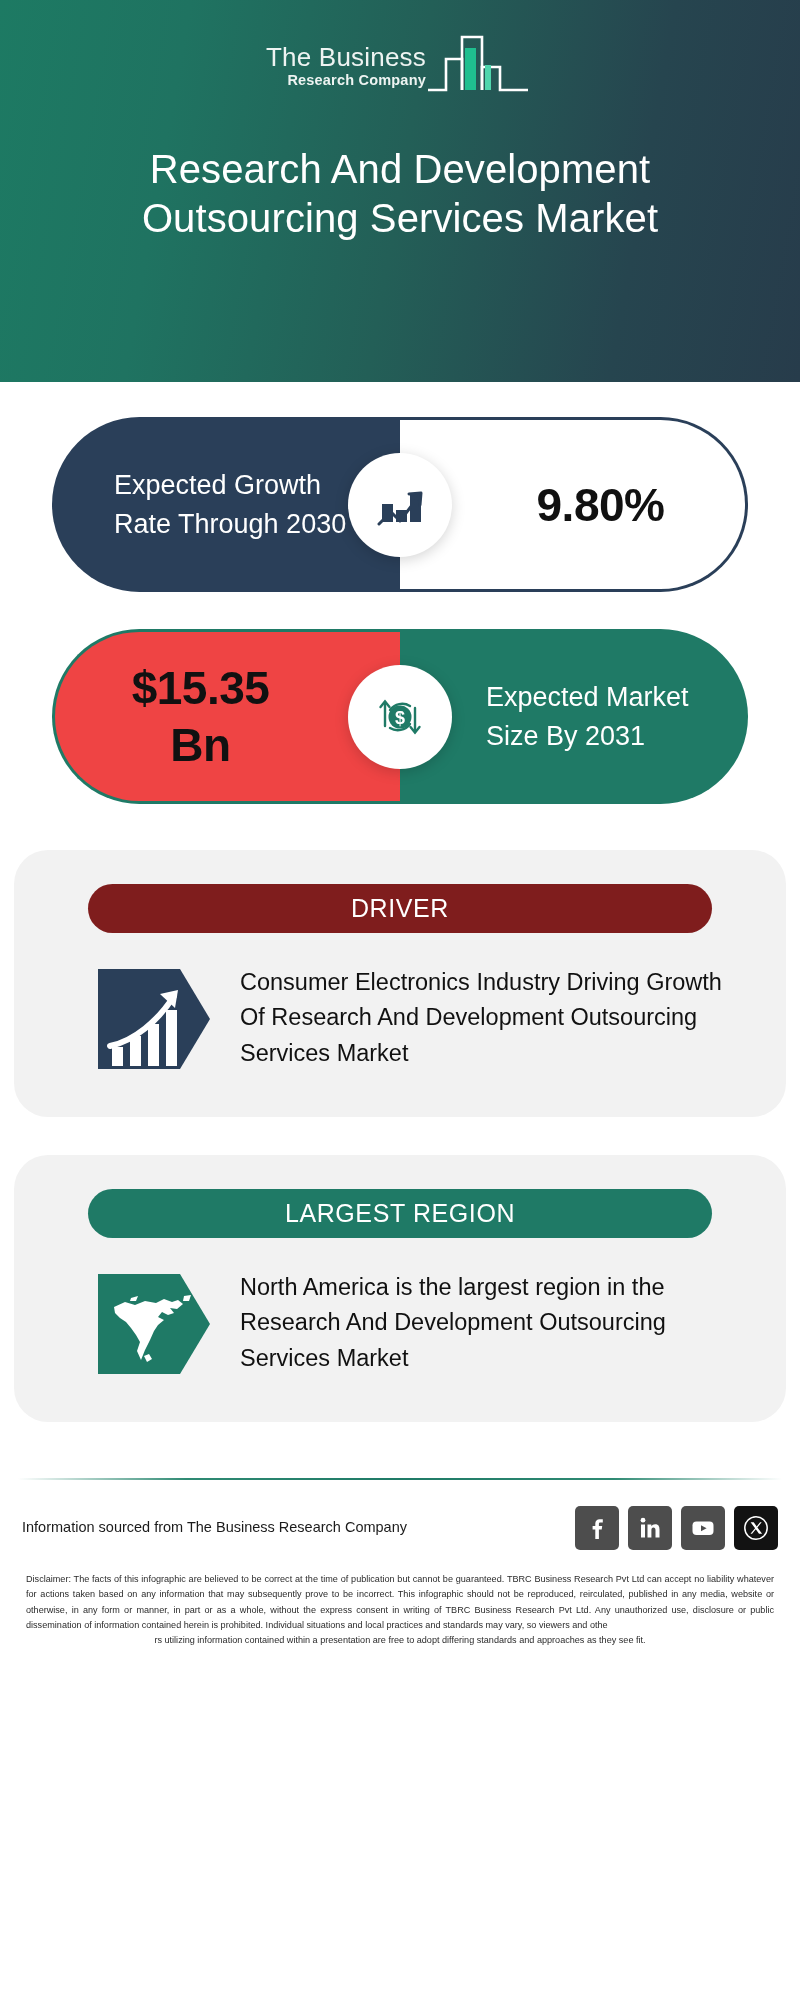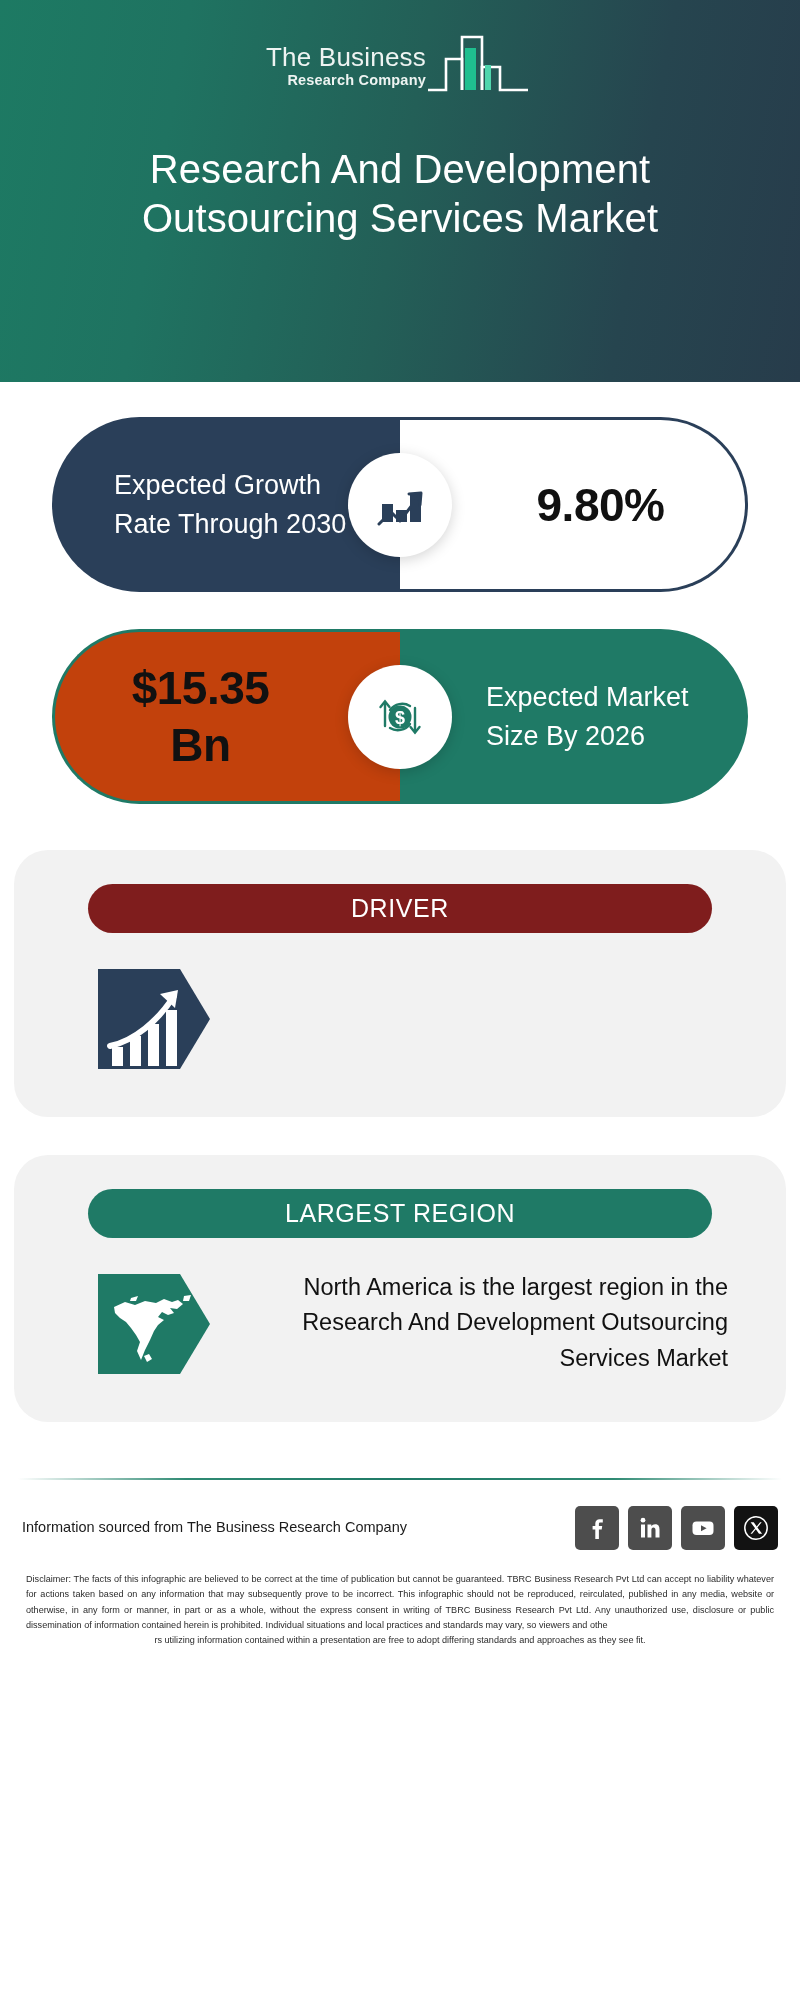--- a/index.html
+++ b/index.html
@@ -83,21 +83,21 @@
     color:#111111; font-size:46px; font-weight:bold;
     letter-spacing:-0.5px; padding-left:56px;
   }
 
   
   .size-left {
     left:0; width:50%;
     border:3px solid #1f7a66;
     border-right:none;
     border-radius:88px 0 0 88px;
-    background:#c2410c;
+    background:#ef4444;
     justify-content:center;
   }
   .size-left .val {
     color:#111111; font-size:46px; font-weight:bold;
     text-align:center; line-height:1.22;
     letter-spacing:-0.5px; padding-right:54px;
   }
   .size-right {
     right:0; width:50%;
     background:#1f7a66;
@@ -121,21 +121,21 @@
   }
 
   
   .card {
     margin:0 14px;
     background:#f2f2f2;
     border-radius:34px;
     padding:34px 0 42px 0;
   }
   .card-driver { margin-top:46px; }
-  .card-region { margin-top:38px;text-align:right; }
+  .card-region { margin-top:38px; }
 
   .cap {
     height:49px;
     margin:0 74px 0 74px;
     border-radius:26px;
     display:flex; align-items:center; justify-content:center;
     color:#ffffff;
     font-size:25px;
     letter-spacing:0.6px;
   }
@@ -233,21 +233,21 @@
 </div>
 
 <div class="stat stat-size">
   <div class="half size-left">
     <div class="val">
       <span>$15.35</span><br>
       <span>Bn</span>
     </div>
   </div>
   <div class="half size-right">
-    <div class="lbl">Expected Market Size By 2026</div>
+    <div class="lbl">Expected Market Size By 2031</div>
   </div>
   <div class="badge">
     <svg width="62" height="62" viewBox="0 0 62 62">
       <g stroke="#1f7a66" stroke-width="2.4" fill="none" stroke-linecap="round">
         <path d="M16 40 V16"></path>
           <path d="M11.5 21 L16 15.5 L20.5 21"></path>
         <path d="M46 22 V46"></path>
           <path d="M41.5 41 L46 46.5 L50.5 41"></path>
         <path d="M21 24 A15 15 0 0 1 41 20"></path>
         <path d="M41 38 A15 15 0 0 1 21 42"></path>
@@ -263,20 +263,21 @@
   <div class="card-body">
     <svg class="card-icon" viewBox="0 0 112 112">
       <path d="M0 6 H82 L112 56 L82 106 H0 Z" fill="#2a3f59"></path>
       <rect x="14" y="84" width="11" height="19" fill="#ffffff"></rect>
       <rect x="32" y="73" width="11" height="30" fill="#ffffff"></rect>
       <rect x="50" y="61" width="11" height="42" fill="#ffffff"></rect>
       <rect x="68" y="47" width="11" height="56" fill="#ffffff"></rect>
       <path d="M12 83 C36 78, 60 58, 76 33" fill="none" stroke="#ffffff" stroke-width="6" stroke-linecap="round"></path>
       <path d="M62 31 L80 27 L77 45 Z" fill="#ffffff"></path>
     </svg>
+    <div class="card-text">Consumer Electronics Industry Driving Growth Of Research And Development Outsourcing Services Market</div>
   </div>
 </div>
 
 <div class="card card-region">
   <div class="cap cap-region">LARGEST REGION</div>
   <div class="card-body">
     <svg class="card-icon" viewBox="0 0 112 112">
       <path d="M0 6 H82 L112 56 L82 106 H0 Z" fill="#1f7a66"></path>
       <path d="M16 39 L27 34 L37 37 L47 33 L58 35 L66 31 L74 34 L80 32 L85 36
                L79 41 L72 40 L76 45 L70 47 L64 44 L60 49 L66 52 L60 57

